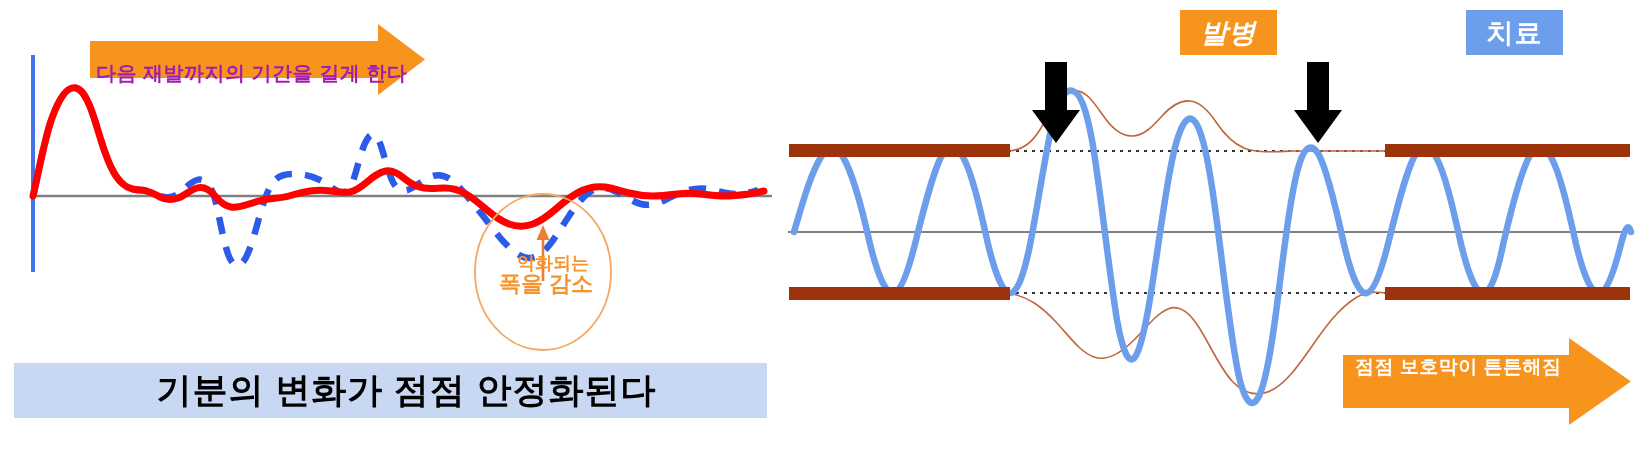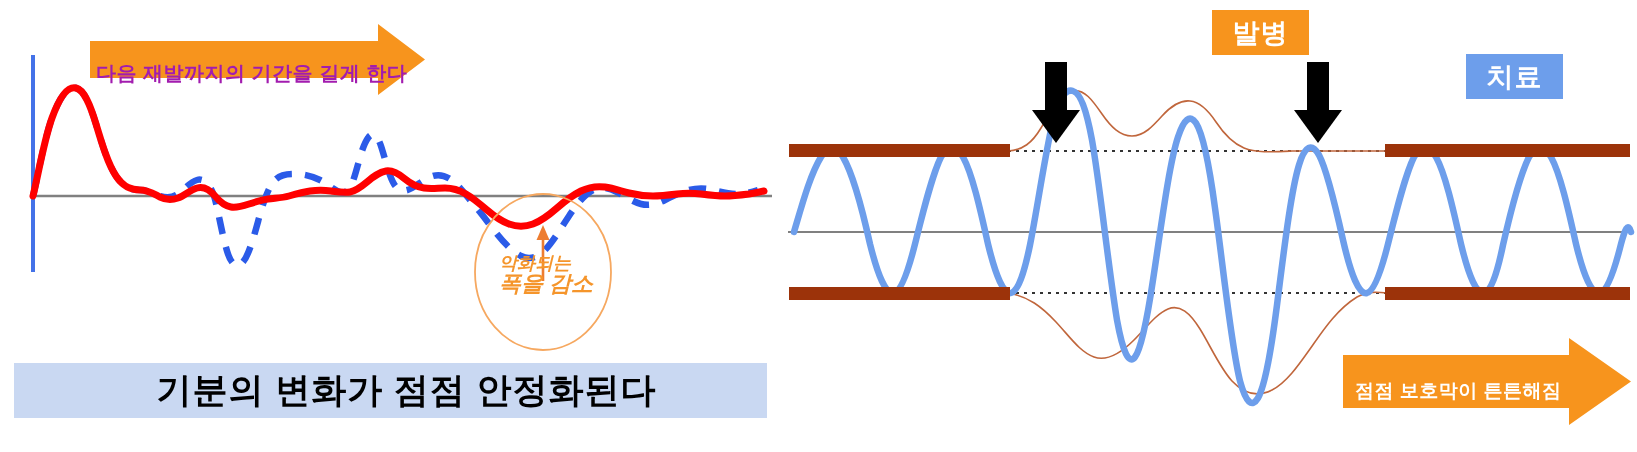--- a/index.html
+++ b/index.html
@@ -23,24 +23,23 @@
     font-weight:bold;
     white-space:nowrap;
     letter-spacing:0.5px;
   }
 
   
   .circle-text{
     position:absolute;
     color:#F5952B;
     font-weight:bold;
-    text-align:left;
+    text-align:right;
     white-space:nowrap;
     line-height:1.05;
-    font-style:italic;
   }
 
   
   #bottom-banner{
     position:absolute;
     left:14px;top:363px;
     width:753px;height:55px;
     background:#C9D8F2;
   }
   #bottom-banner-text{
@@ -273,24 +272,24 @@
       <g>
         <rect x="527" y="62" width="22" height="51" fill="#000000"></rect>
         <path d="M514,110 L562,110 L538,143 Z" fill="#000000"></path>
       </g>
 
       <g>
         <path d="M563,355 L789,355 L789,338 L851,381.5 L789,425 L789,408 L563,408 Z" fill="#F7941D"></path>
       </g>
     </svg>
 
-    <div class="chip" id="chip-onset" style="left:432px;">
+    <div class="chip" id="chip-onset" style="left:400px;font-style:italic;">
       <span>발병</span>
     </div>
-    <div class="chip" id="chip-treatment" style="left:686px;margin-top:44px;">
+    <div class="chip" id="chip-treatment" style="left:686px;">
       <span>치료</span>
     </div>
 
-    <span id="bottom-arrow-label" style="left:575px;top:378px;">점점 보호막이 튼튼해짐</span>
+    <span id="bottom-arrow-label" style="left:575px;top:354px;">점점 보호막이 튼튼해짐</span>
 
   </div>
 
 </div>
 
 </body></html>

